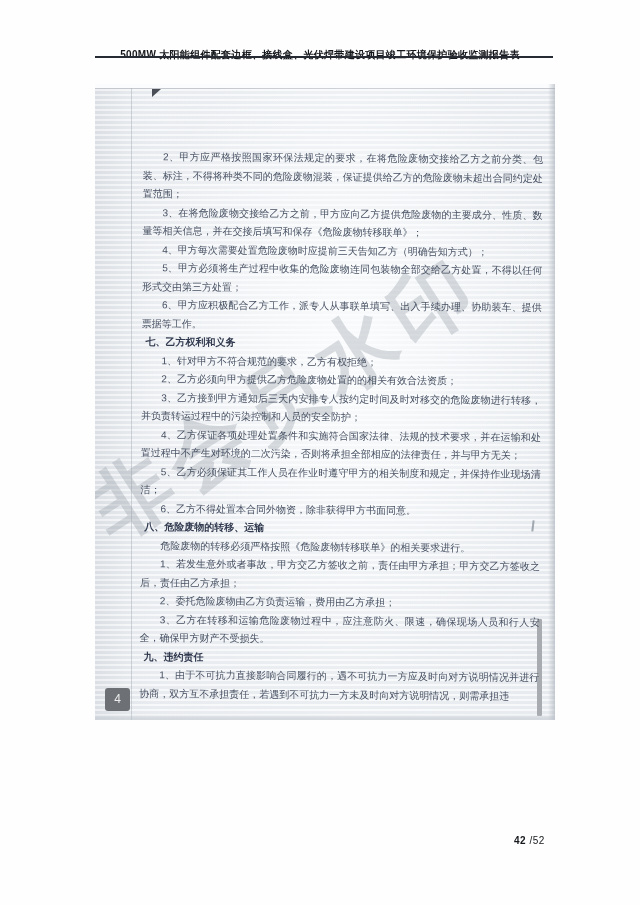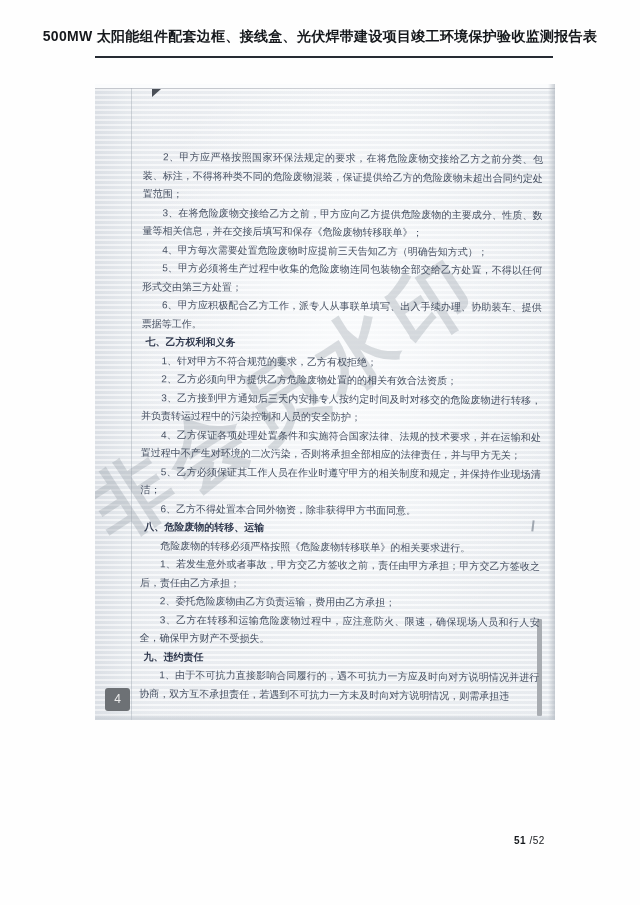--- a/index.html
+++ b/index.html
@@ -1,21 +1,21 @@
 <!DOCTYPE html>
 <html><head>
 <meta charset="utf-8">
 <style>
   html,body{margin:0;padding:0;background:#ffffff;}
   .page{position:relative;width:640px;height:905px;background:#fefefe;overflow:hidden;
         font-family:"Liberation Sans","DejaVu Sans",sans-serif;}
 
   
-  .header-title{position:absolute;top:28px;left:0;width:100%;text-align:center;
-                font-size:14px;font-weight:bold;color:#15181c;letter-spacing:.3px;}
+  .header-title{position:absolute;top:48px;left:0;width:100%;text-align:center;
+                font-size:10px;font-weight:bold;color:#15181c;letter-spacing:.3px;}
   .header-rule{position:absolute;top:56px;left:95px;width:458px;height:2px;background:#262b33;}
 
   
   .scan{position:absolute;left:95px;top:84px;width:460px;height:636px;overflow:hidden;
         background:linear-gradient(90deg,#dfe3e8 0,#eceff2 34px,#f0f2f5 60px,#f4f6f8 55%,#eef1f4 100%);}
   .scan::before{content:"";position:absolute;inset:0;
         background:repeating-linear-gradient(180deg,rgba(255,255,255,.45) 0 2px,rgba(203,209,217,.20) 2px 5px);
         pointer-events:none;}
   .scan::after{content:"";position:absolute;inset:0;
         background:radial-gradient(ellipse at 55% 42%,rgba(252,253,254,.85) 0%,rgba(252,253,254,0) 62%);
@@ -93,17 +93,17 @@
         <div class="block p">2、委托危险废物由乙方负责运输，费用由乙方承担；</div>
         <div class="block p">3、乙方在转移和运输危险废物过程中，应注意防火、限速，确保现场人员和行人安全，确保甲方财产不受损失。</div>
         <div class="block h">九、违约责任</div>
         <div class="block p">1、由于不可抗力直接影响合同履行的，遇不可抗力一方应及时向对方说明情况并进行协商，双方互不承担责任，若遇到不可抗力一方未及时向对方说明情况，则需承担违</div>
       </div>
 
     <div class="badge">4</div>
   </div>
 
   <div class="footer-page">
-    <span class="current">51</span>
+    <span class="current">42</span>
     <span class="total">/52</span>
   </div>
 
 </div>
 
 </body></html>

